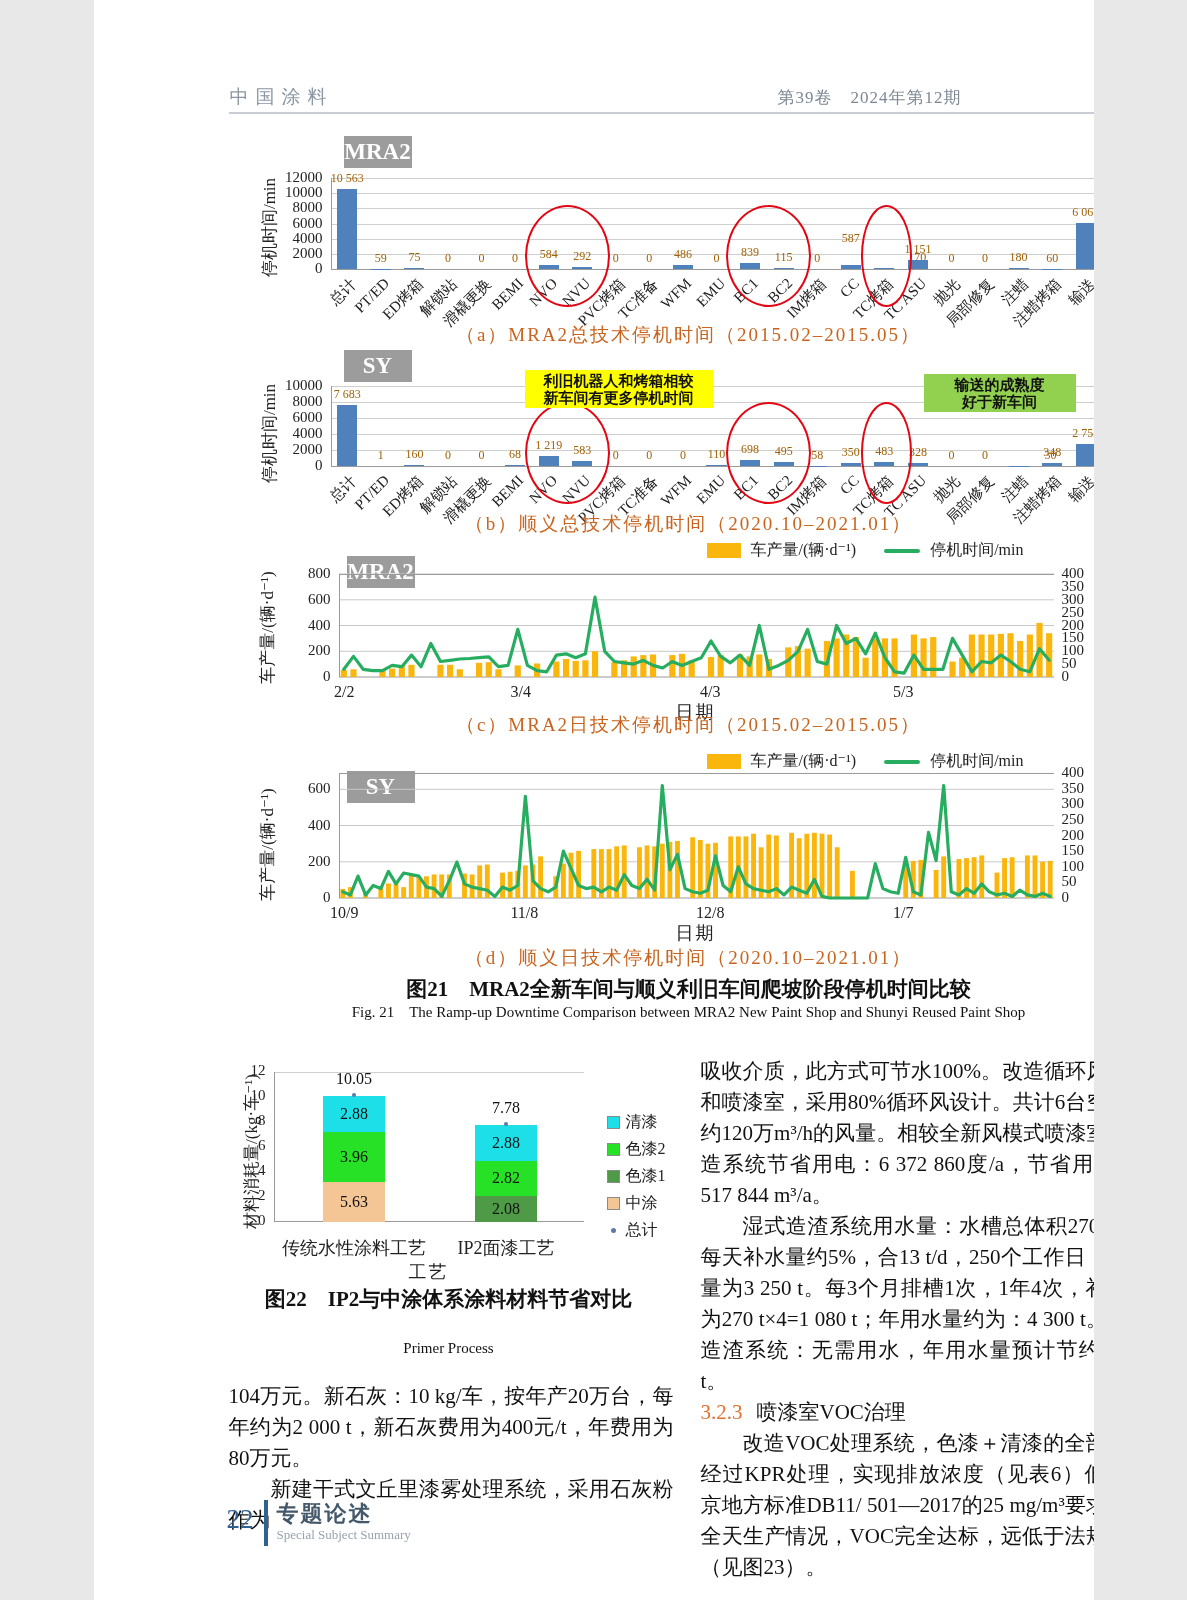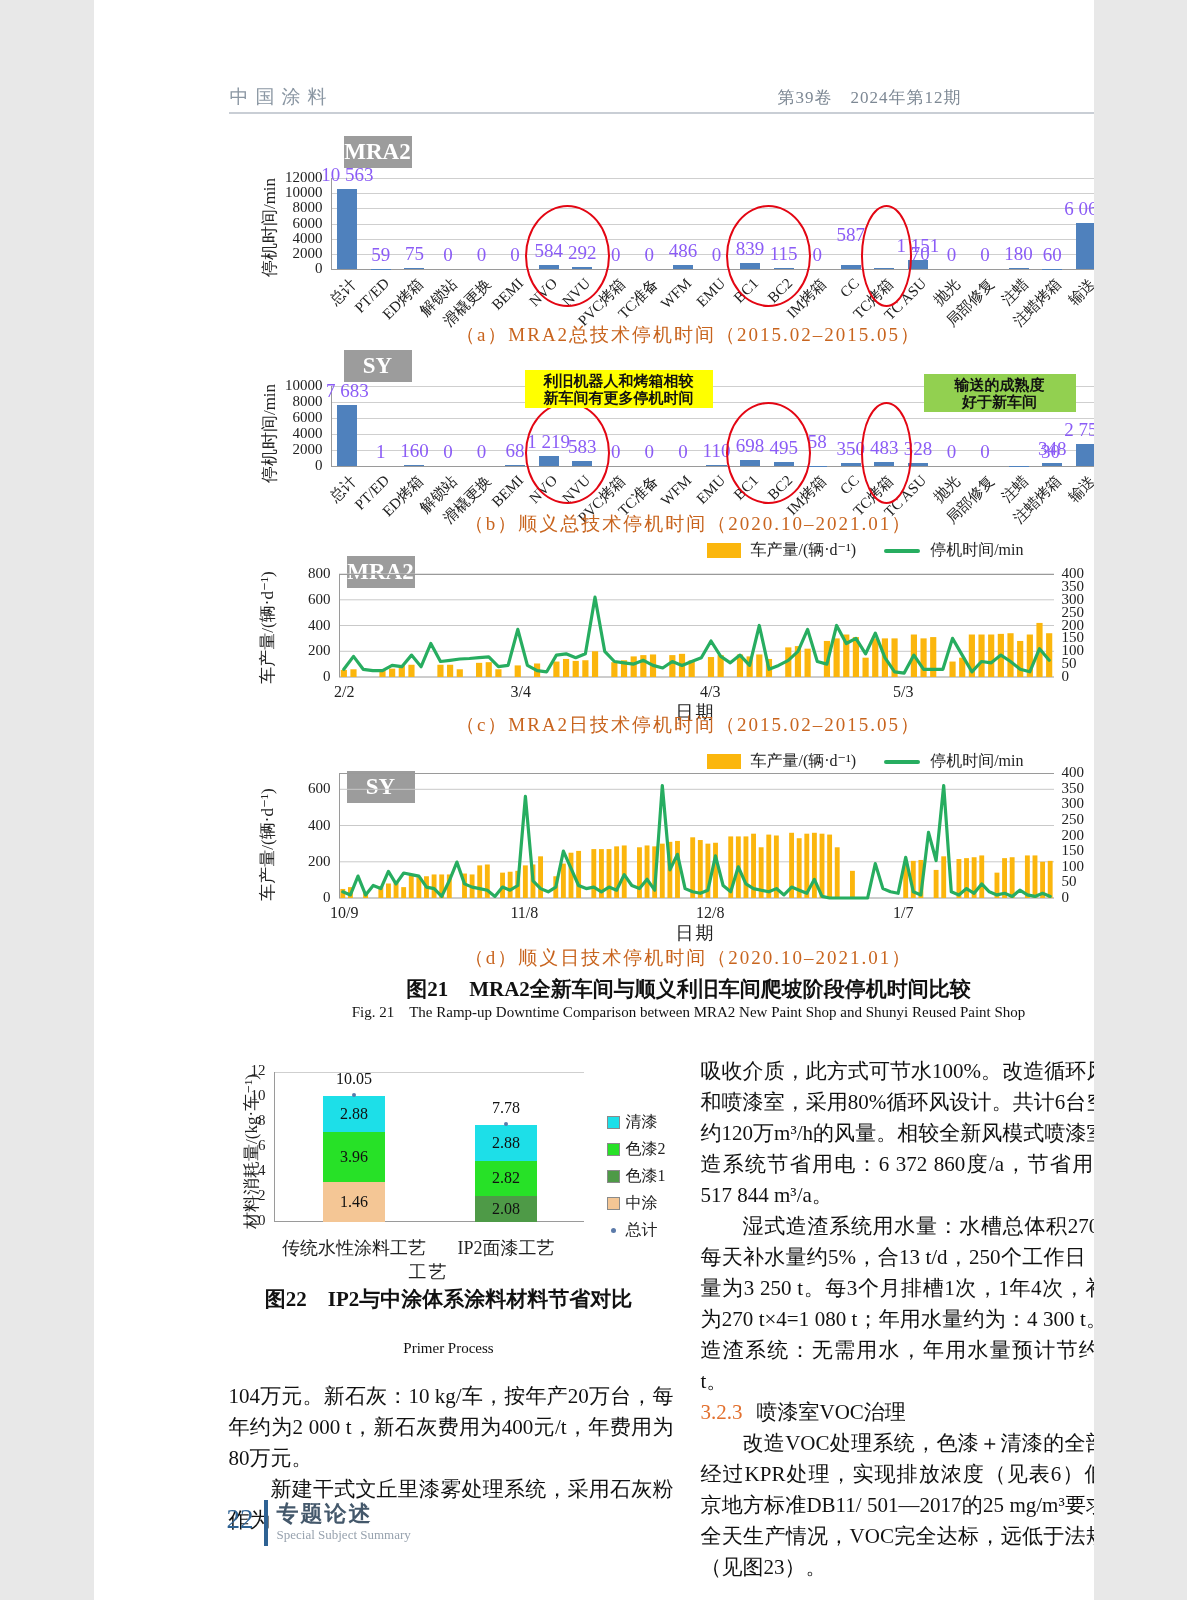--- a/index.html
+++ b/index.html
@@ -17,21 +17,21 @@
   .ylab-r{position:absolute;transform:rotate(90deg);transform-origin:center;font-size:17px;color:#222;white-space:nowrap;}
   .plot{position:absolute;overflow:visible;}
   .gridline{position:absolute;left:0;width:100%;height:1px;background:#cfcfcf;}
   .gridline.dark{background:#9a9a9a;}
   .axis-l{position:absolute;left:0;top:0;bottom:0;width:1px;background:#9a9a9a;}
   .axis-b{position:absolute;left:0;right:0;bottom:0;height:1px;background:#9a9a9a;}
   .ytick{position:absolute;right:100%;margin-right:8px;font-size:15px;color:#222;white-space:nowrap;text-align:right;}
   .ytick-r{position:absolute;left:100%;margin-left:8px;font-size:15px;color:#222;white-space:nowrap;}
   .xtick{position:absolute;transform:translateX(-50%);font-size:16px;color:#222;white-space:nowrap;}
   .vbar{position:absolute;bottom:0;background:#4f81bd;}
-  .vlabel{position:absolute;transform:translateX(-50%);font-size:19px;color:#8b5cf6;white-space:nowrap;}
+  .vlabel{position:absolute;transform:translateX(-50%);font-size:12px;color:#a16207;white-space:nowrap;}
   .catlabel{position:absolute;width:88px;text-align:right;transform:rotate(-45deg);
             transform-origin:100% 0;font-size:15px;color:#222;white-space:nowrap;}
   .ellipse{position:absolute;border:2.6px solid #e30613;border-radius:50%;z-index:6;}
   .ann{position:absolute;z-index:7;font-weight:bold;font-size:15px;line-height:17px;text-align:center;
        padding:2px 6px;color:#111;font-family:"Liberation Sans",sans-serif;}
   .combo-legend{position:absolute;display:flex;align-items:center;gap:10px;font-size:16px;color:#222;}
   .sw-bar{display:inline-block;width:34px;height:15px;background:#fbb60d;}
   .sw-line{display:inline-block;width:36px;height:4px;background:#27ad60;margin-left:18px;border-radius:2px;}
   .xlabel{position:absolute;transform:translateX(-50%);font-size:18px;color:#222;letter-spacing:2px;}
   
@@ -212,21 +212,21 @@
         <div class="vbar" style="left: 375.93px; width: 20.1391px; height: 0.88px; background: rgb(79, 129, 189);"></div>
         <div class="vlabel" style="left: 386px; bottom: 3.88px;">110</div>
         <div class="catlabel" style="left: 298px; top: 86px;">EMU</div>
         <div class="vbar" style="left: 409.496px; width: 20.1391px; height: 5.584px; background: rgb(79, 129, 189);"></div>
         <div class="vlabel" style="left: 419.565px; bottom: 8.584px;">698</div>
         <div class="catlabel" style="left: 331.565px; top: 86px;">BC1</div>
         <div class="vbar" style="left: 443.061px; width: 20.1391px; height: 3.96px; background: rgb(79, 129, 189);"></div>
         <div class="vlabel" style="left: 453.13px; bottom: 6.96px;">495</div>
         <div class="catlabel" style="left: 365.13px; top: 86px;">BC2</div>
         <div class="vbar" style="left: 476.626px; width: 20.1391px; height: 0.464px; background: rgb(79, 129, 189);"></div>
-        <div class="vlabel" style="left: 486.696px; bottom: 13px; margin-top: 30px;">58</div>
+        <div class="vlabel" style="left: 486.696px; bottom: 3px; margin-top: 30px;">58</div>
         <div class="catlabel" style="left: 398.696px; top: 86px;">IM烤箱</div>
         <div class="vbar" style="left: 510.191px; width: 20.1391px; height: 2.8px; background: rgb(79, 129, 189);"></div>
         <div class="vlabel" style="left: 520.261px; bottom: 5.8px;">350</div>
         <div class="catlabel" style="left: 432.261px; top: 86px;">CC</div>
         <div class="vbar" style="left: 543.757px; width: 20.1391px; height: 3.864px; background: rgb(79, 129, 189);"></div>
         <div class="vlabel" style="left: 553.826px; bottom: 6.864px;">483</div>
         <div class="catlabel" style="left: 465.826px; top: 86px;">TC烤箱</div>
         <div class="vbar" style="left: 577.322px; width: 20.1391px; height: 2.624px; background: rgb(79, 129, 189);"></div>
         <div class="vlabel" style="left: 587.391px; bottom: 5.624px;">328</div>
         <div class="catlabel" style="left: 499.391px; top: 86px;">TC ASU</div>
@@ -438,21 +438,21 @@
         <div class="ytick" style="top: 115px;">2</div>
         <div class="ytick" style="top: 90px;">4</div>
         <div class="ytick" style="top: 65px;">6</div>
         <div class="ytick" style="top: 40px;">8</div>
         <div class="ytick" style="top: 15px;">10</div>
         <div class="gridline" style="top: 0px;"></div>
         <div class="ytick" style="top: -10px;">12</div>
         <div class="axis-l"></div>
         <div class="axis-b"></div>
         <div class="seg" style="left: 49.6px; top: 109.875px; width: 62px; height: 40.125px; background: rgb(244, 198, 149);"></div>
-        <div class="seg-label" style="left: 80.6px; top: 129.938px;">1.46</div>
+        <div class="seg-label" style="left: 80.6px; top: 129.938px;">5.63</div>
         <div class="seg" style="left: 49.6px; top: 60.375px; width: 62px; height: 49.5px; background: rgb(39, 225, 39);"></div>
         <div class="seg-label" style="left: 80.6px; top: 85.125px;">3.96</div>
         <div class="seg" style="left: 49.6px; top: 24.375px; width: 62px; height: 36px; background: rgb(29, 223, 232);"></div>
         <div class="seg-label" style="left: 80.6px; top: 42.375px;">2.88</div>
         <div class="total-dot" style="left: 80.6px; top: 21.375px;"></div>
         <div class="total-label" style="left: 80.6px; top: -1.625px;">10.05</div>
         <div class="f22-cat" style="left: 80.6px; top: 164px;">传统水性涂料工艺</div>
         <div class="seg" style="left: 201.5px; top: 124px; width: 62px; height: 26px; background: rgb(78, 154, 71);"></div>
         <div class="seg-label" style="left: 232.5px; top: 137px;">2.08</div>
         <div class="seg" style="left: 201.5px; top: 88.75px; width: 62px; height: 35.25px; background: rgb(39, 225, 39);"></div>

